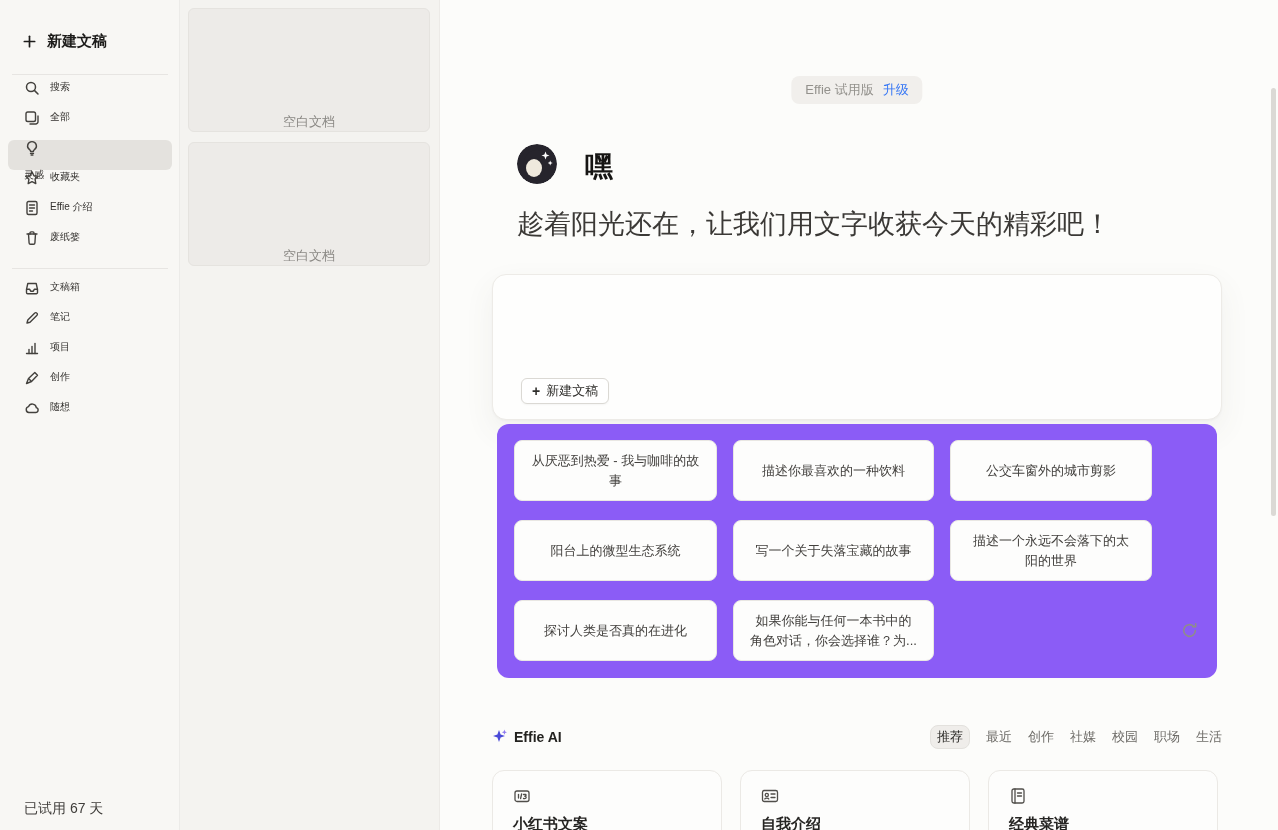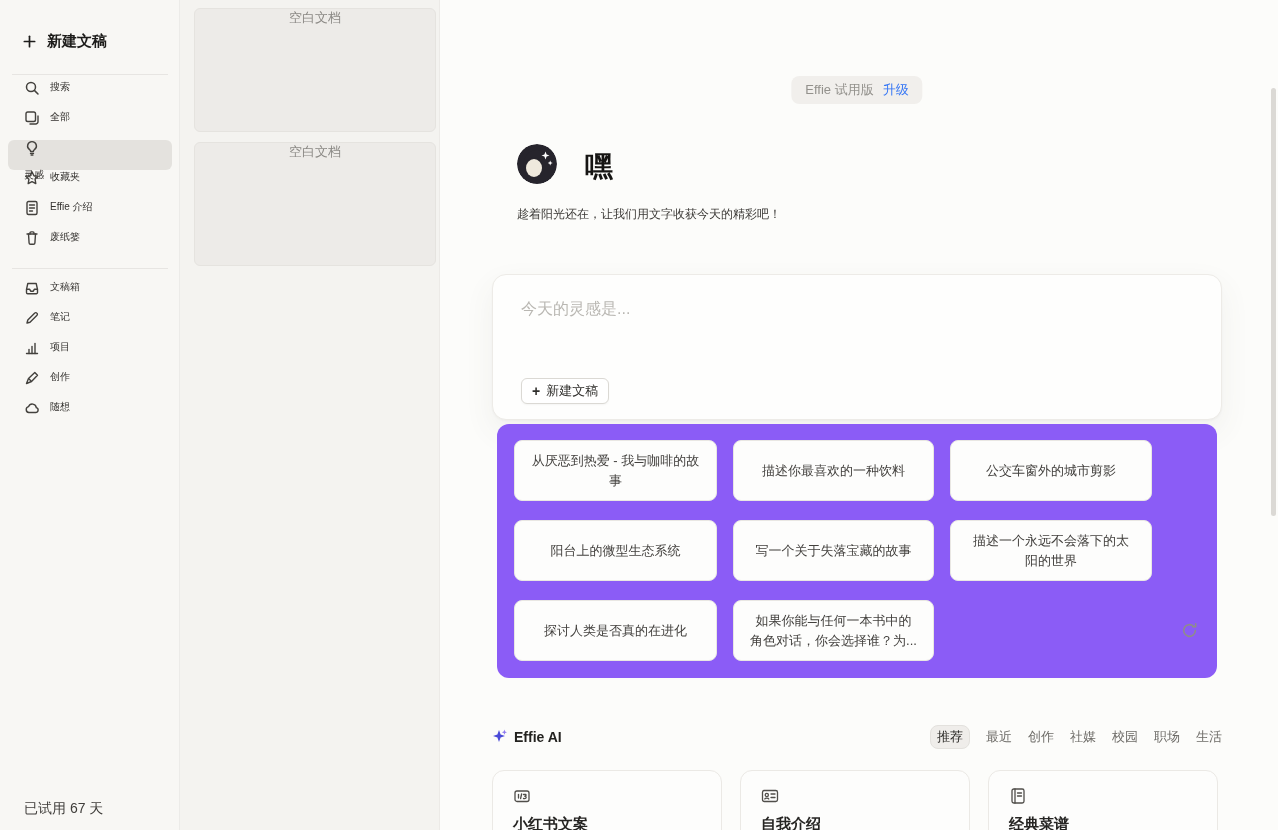--- a/index.html
+++ b/index.html
@@ -14,32 +14,32 @@
   .new-doc svg { display:block; }
   .sb-divider { position:absolute; left:12px; width:156px; height:1px; background:#e7e5e2; }
   .sb-nav { position:absolute; left:0; width:180px; }
   .sb-item { height:30px; margin:0 8px; padding:0 0 0 16px; display:flex; gap:10px; font-size:10px; color:#33312e; border-radius:6px; cursor:pointer; }
   .sb-item.selected { background:#e4e2de; font-weight:500;flex-direction:column; }
   .sb-item svg { flex:0 0 auto; color:#43413d; }
   .trial { position:absolute; left:24px; bottom:12px; font-size:14px; color:#3f3d3a; }
 
   
   .doc-panel { position:absolute; left:180px; top:0; width:260px; height:830px; background:#f4f3f0; border-right:1px solid #eceae7; }
-  .doc-card { position:absolute; left:8px; width:242px; height:124px; background:#edebe8; border:1px solid #e5e3df; border-radius:6px; display:flex; align-items:flex-start; justify-content:center; cursor:pointer;margin-left:6px; }
+  .doc-card { position:absolute; left:8px; width:242px; height:124px; background:#edebe8; border:1px solid #e5e3df; border-radius:6px; display:flex; align-items:flex-end; justify-content:center; cursor:pointer; }
   .doc-card span { font-size:13px; color:#8b8985; }
 
   
   .main { position:absolute; left:440px; top:0; width:838px; height:830px; }
 
   .trial-badge { position:absolute; top:76px; left:417px; transform:translateX(-50%); display:flex; align-items:center; gap:9px; background:#f1efec; border-radius:8px; padding:5px 14px; font-size:13px; color:#93918c; white-space:nowrap; }
   .trial-badge .upgrade { color:#3576f5; cursor:pointer; }
 
   .avatar { position:absolute; top:144px; left:77px; width:40px; height:40px; border-radius:50%; overflow:hidden; }
   .greeting { position:absolute; top:148px; left:145px; font-size:28px; font-weight:700; color:#161513; }
-  .subtitle { position:absolute; top:206px; left:77px; font-size:12px; color:#3b3936; }
+  .subtitle { position:absolute; top:206px; left:77px; font-size:27px; color:#3b3936; }
 
   .input-card { position:absolute; top:274px; left:52px; width:730px; height:146px; background:#fefefd; border:1px solid #edebe7; border-radius:14px; box-shadow:0 12px 30px rgba(90,80,65,.07), 0 1px 2px rgba(0,0,0,.03); }
   .input-card textarea { position:absolute; left:28px; top:24px; right:28px; bottom:54px; border:none; outline:none; resize:none; background:transparent; font-family:inherit; font-size:16px; color:#333; }
   .input-card textarea::placeholder { color:#b9b7b2; }
   .mini-new-doc { position:absolute; left:28px; bottom:15px; display:inline-flex; align-items:center; gap:6px; height:26px; padding:0 10px; background:#fff; border:1px solid #dbd9d4; border-radius:6px; font-size:13px; color:#2f2e2b; cursor:pointer; box-shadow:0 1px 2px rgba(0,0,0,.04); font-family:inherit; }
   .mini-new-doc .plus { font-size:14px; font-weight:700; line-height:1; }
 
   .suggest-panel { position:absolute; top:424px; left:57px; width:720px; height:254px; background:#8b5cf6; border-radius:12px; }
   .chip-grid { position:absolute; top:16px; left:17px; display:grid; grid-template-columns:203px 201px 202px; gap:19px 16px; }
   .chip { height:61px; background:#fdfdfc; border:1px solid #e9e7e3; border-radius:8px; display:flex; align-items:center; justify-content:center; text-align:center; padding:8px 16px; font-size:13px; line-height:20px; color:#43413e; cursor:pointer; }
@@ -189,21 +189,20 @@
         <ellipse cx="17" cy="24" rx="8" ry="9" fill="#efe9dd"></ellipse>
         <path d="M7 24 C5 12 13 5 21 6 C29 7 33 13 32 21 C31 17 29 14 26 13 C27 16 26 18 25 19 C22 13 16 12 12 15 C9 17 8 20 7 24 Z" fill="#26242c"></path>
         <path d="M28.5 7.5l1.1 2.9 2.9 1.1-2.9 1.1-1.1 2.9-1.1-2.9-2.9-1.1 2.9-1.1z" fill="#ffffff"></path>
         <path d="M33.2 16.5l.7 1.8 1.8.7-1.8.7-.7 1.8-.7-1.8-1.8-.7 1.8-.7z" fill="#ffffff"></path>
       </svg>
     </div>
     <h1 class="greeting">嘿</h1>
     <p class="subtitle">趁着阳光还在，让我们用文字收获今天的精彩吧！</p>
 
     <div class="input-card">
-      <textarea placeholder="今天的灵感是..." style=""></textarea>
       <button class="mini-new-doc">
         <span class="plus">+</span>
         <span>新建文稿</span>
       </button>
     </div>
 
     <div class="suggest-panel">
       <div class="chip-grid">
         <div class="chip">从厌恶到热爱 - 我与咖啡的故事</div>
         <div class="chip">描述你最喜欢的一种饮料</div>

